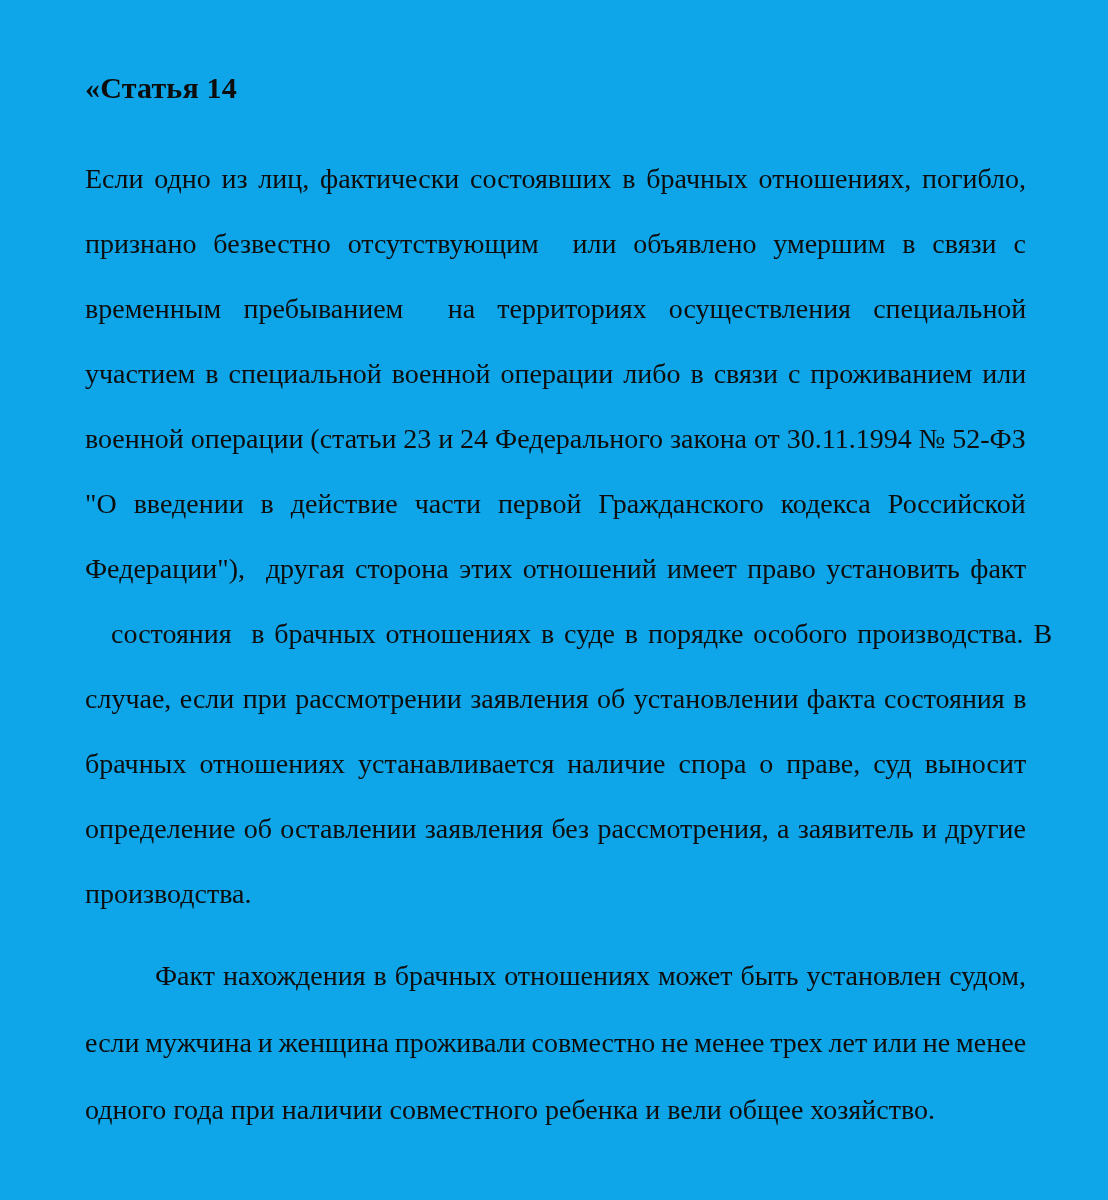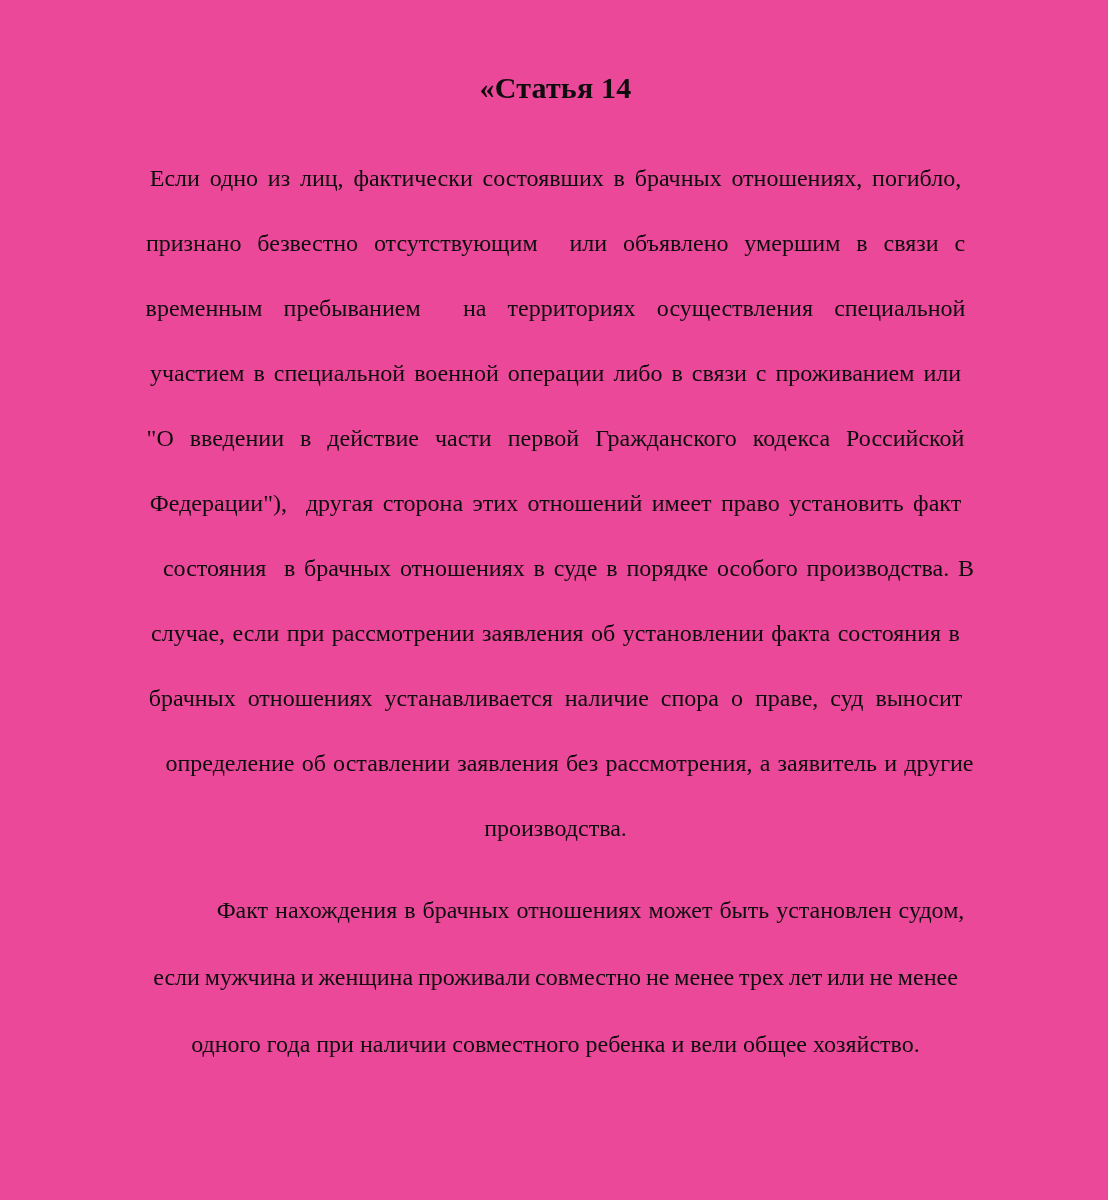--- a/index.html
+++ b/index.html
@@ -4,25 +4,24 @@
 <style>
   html, body {
     margin: 0;
     padding: 0;
     background: #ffffff;
   }
   .page {
     position: relative;
     width: 1108px;
     height: 1200px;
-    background: #ec4899;
+    background: #0ea5e9;
     color: #0d0d0d;
     font-family: "Liberation Serif", "DejaVu Serif", serif;
     overflow: hidden;
-    text-align: center;
   }
   .content {
     position: absolute;
     left: 85px;
     top: 70px;
     width: 941px;
   }
   .heading {
     font-size: 30px;
     font-weight: bold;
@@ -32,21 +31,21 @@
   }
   .para {
     margin: 0;
   }
   .para2 {
     margin-top: 16px;
   }
   .jline {
     line-height: 65px;
     height: 65px;
-    font-size: 24px;
+    font-size: 28px;
     white-space: nowrap;
     overflow: visible;
   }
   .para2 .jline {
     line-height: 67px;
     height: 67px;
   }
   .jline > span {
     display: inline-block;
     white-space: pre;
@@ -61,26 +60,27 @@
 <div class="page">
   <div class="content">
 
     <h1 class="heading">«Статья 14</h1>
 
     <div class="para">
       <div class="jline"><span style="word-spacing: 3.77778px;">Если одно из лиц, фактически состоявших в брачных отношениях, погибло,</span></div>
       <div class="jline"><span style="word-spacing: 9.88889px;">признано безвестно отсутствующим  или объявлено умершим в связи с</span></div>
       <div class="jline"><span style="word-spacing: 15.1667px;">временным пребыванием  на территориях осуществления специальной</span></div>
       <div class="jline"><span style="word-spacing: 3px;">участием в специальной военной операции либо в связи с проживанием или</span></div>
+      <div class="jline"><span style="word-spacing: -0.0909091px;">военной операции (статьи 23 и 24 Федерального закона от 30.11.1994 № 52-ФЗ</span></div>
       <div class="jline"><span style="word-spacing: 10px;">"О введении в действие части первой Гражданского кодекса Российской</span></div>
       <div class="jline"><span style="word-spacing: 3.44444px;">Федерации"),  другая сторона этих отношений имеет право установить факт</span></div>
       <div class="jline"><span style="word-spacing: 2.81818px; margin-left: 26px;">состояния  в брачных отношениях в суде в порядке особого производства. В</span></div>
       <div class="jline"><span style="word-spacing: 1.44444px;">случае, если при рассмотрении заявления об установлении факта состояния в</span></div>
       <div class="jline"><span style="word-spacing: 6px;">брачных отношениях устанавливается наличие спора о праве, суд выносит</span></div>
-      <div class="jline"><span style="word-spacing: 1.22222px; margin-left: 28px;">определение об оставлении заявления без рассмотрения, а заявитель и другие</span></div>
+      <div class="jline"><span style="word-spacing: 1.22222px;">определение об оставлении заявления без рассмотрения, а заявитель и другие</span></div>
       <div class="jline last"><span>производства.</span></div>
     </div>
 
     <div class="para para2">
       <div class="jline indent"><span style="word-spacing: 1px;">Факт нахождения в брачных отношениях может быть установлен судом,</span></div>
       <div class="jline"><span style="word-spacing: -1.16667px;">если мужчина и женщина проживали совместно не менее трех лет или не менее</span></div>
       <div class="jline last"><span>одного года при наличии совместного ребенка и вели общее хозяйство.</span></div>
     </div>
 
   </div>

